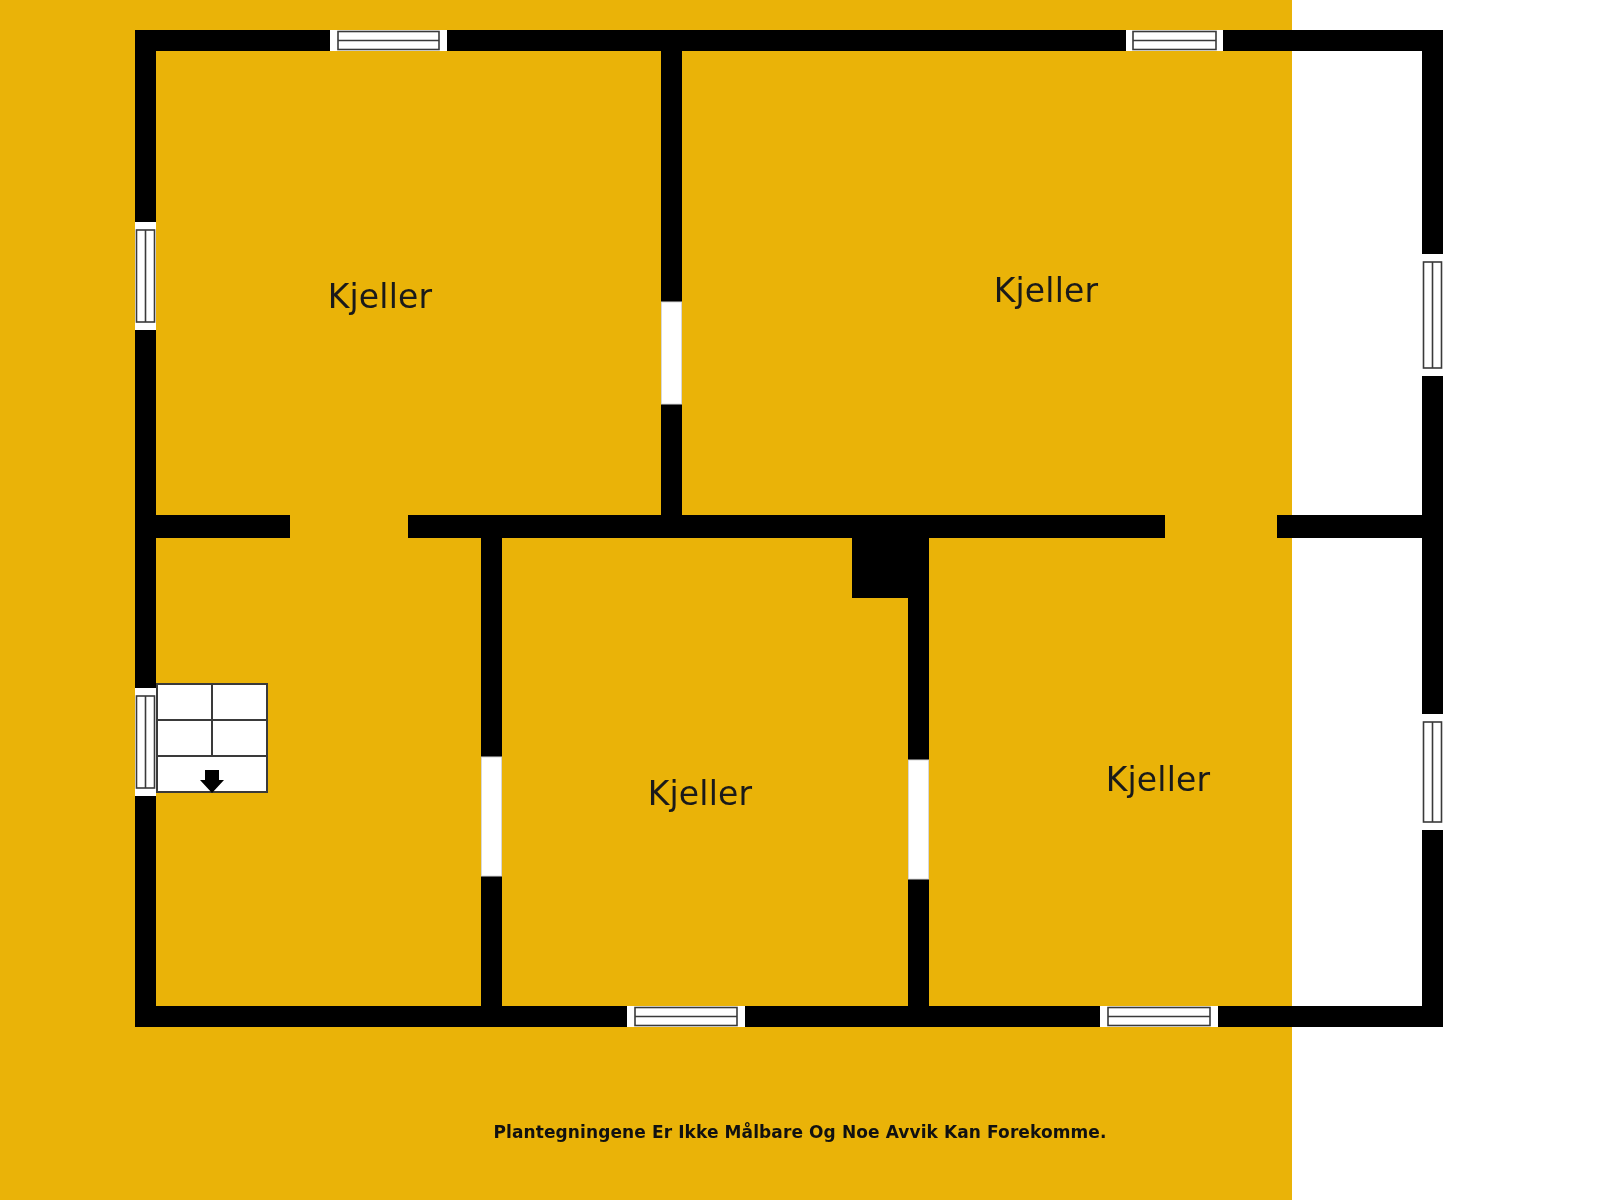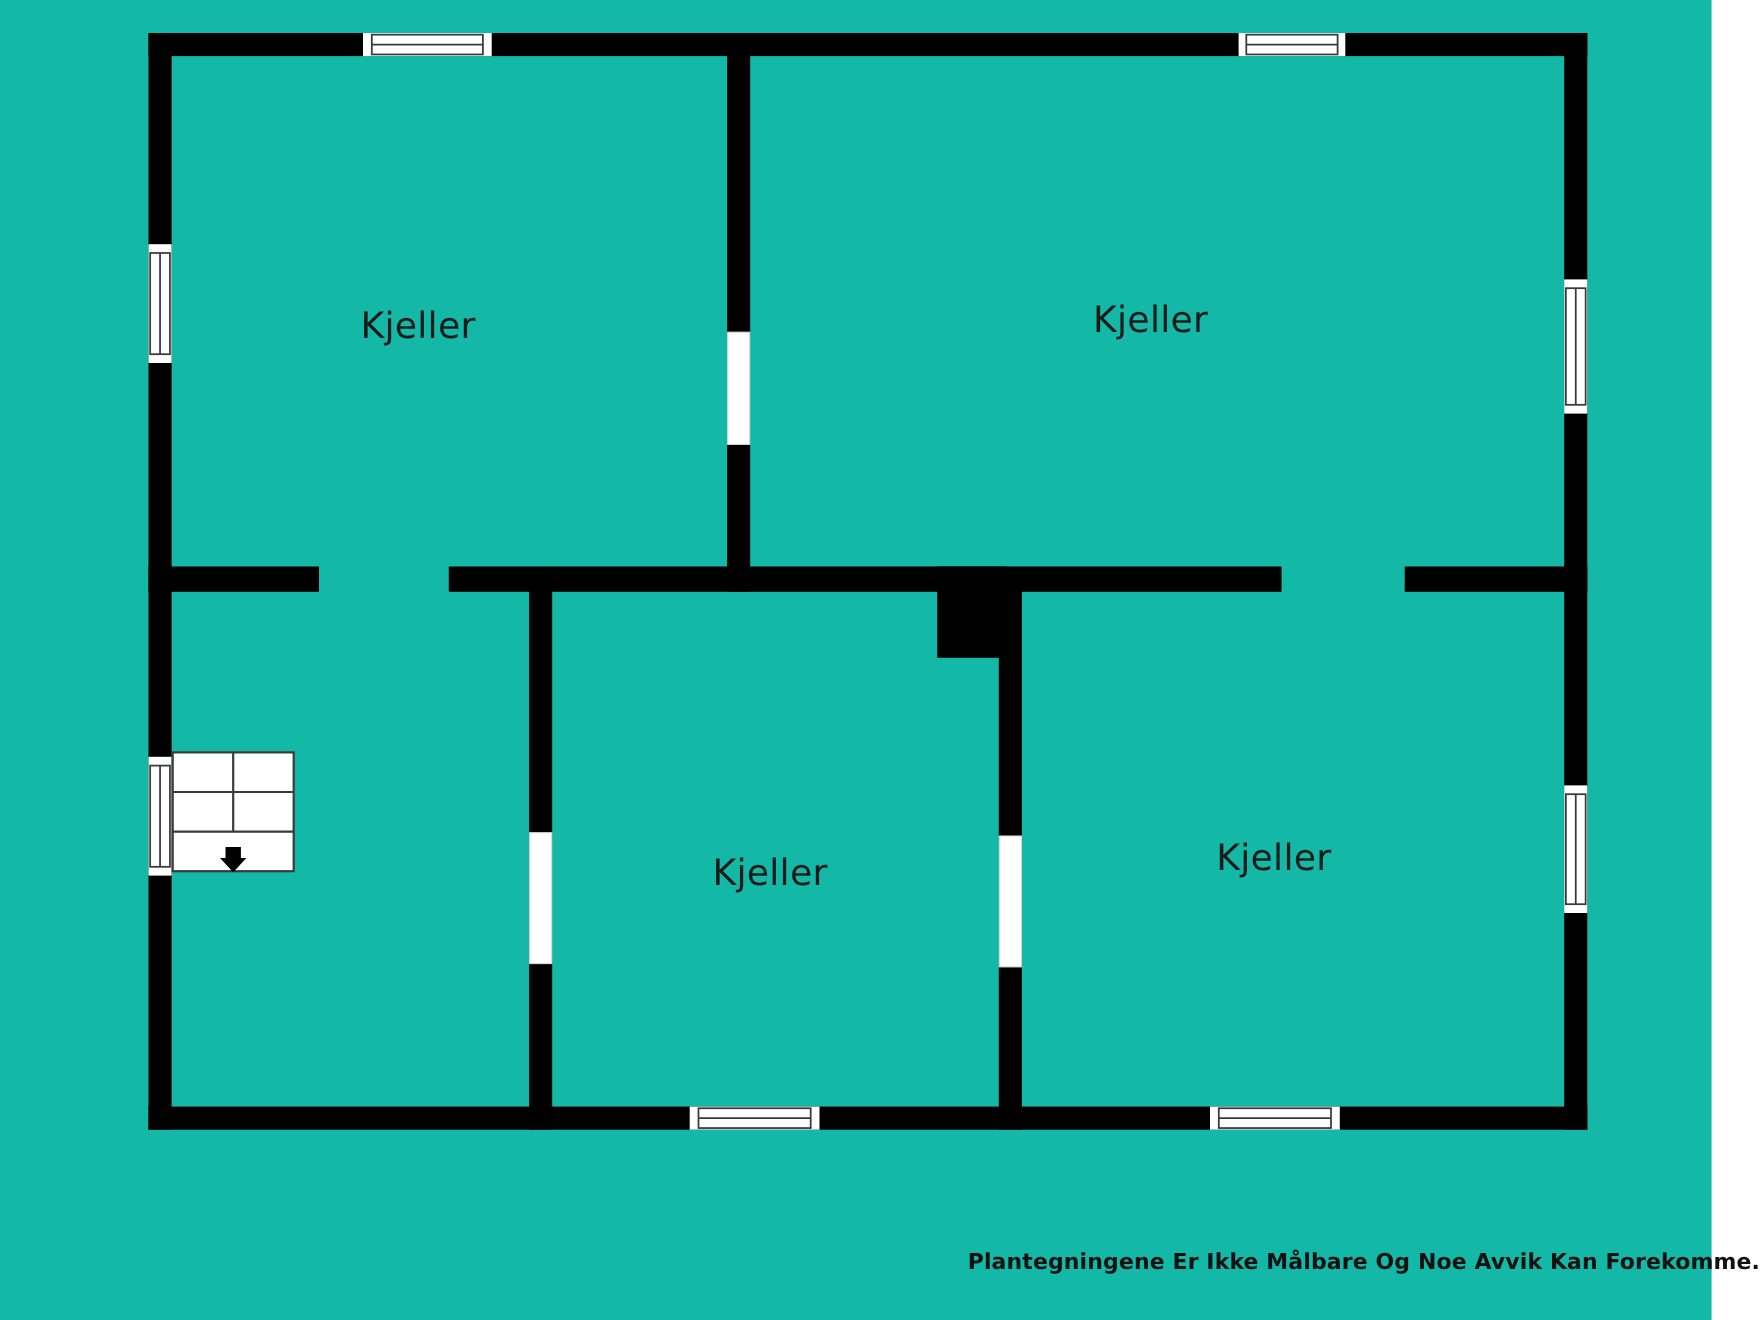--- a/index.html
+++ b/index.html
@@ -9,23 +9,23 @@
     background: #ffffff;
   }
   body {
     width: 1600px;
     height: 1200px;
     font-family: "DejaVu Sans", "Liberation Sans", sans-serif;
     overflow: hidden;
   }
   #plan-root {
     position: relative;
-    width: 1556px;
+    width: 1292px;
     height: 1200px;
-    background: #14b8a6;
+    background: #eab308;
   }
   #floorplan-svg {
     position: absolute;
     left: 0;
     top: 0;
     width: 1600px;
     height: 1200px;
     display: block;
   }
   .room-label {
@@ -35,27 +35,26 @@
     font-size: 33px;
     color: #1a1a1a;
     white-space: nowrap;
     letter-spacing: 0.2px;
   }
   #disclaimer {
     position: absolute;
     left: 0;
     top: 1122px;
     width: 1600px;
-    text-align: right;
+    text-align: center;
     font-family: "DejaVu Sans", "Liberation Sans", sans-serif;
-    font-size: 20px;
+    font-size: 17px;
     font-weight: bold;
     color: #111111;
     letter-spacing: 0.1px;
-    margin-top: 13px;
   }
 </style>
 </head>
 <body>
 
 <div id="plan-root">
 
   <svg id="floorplan-svg" viewBox="0 0 1600 1200" xmlns="http://www.w3.org/2000/svg">
 
     <g>

